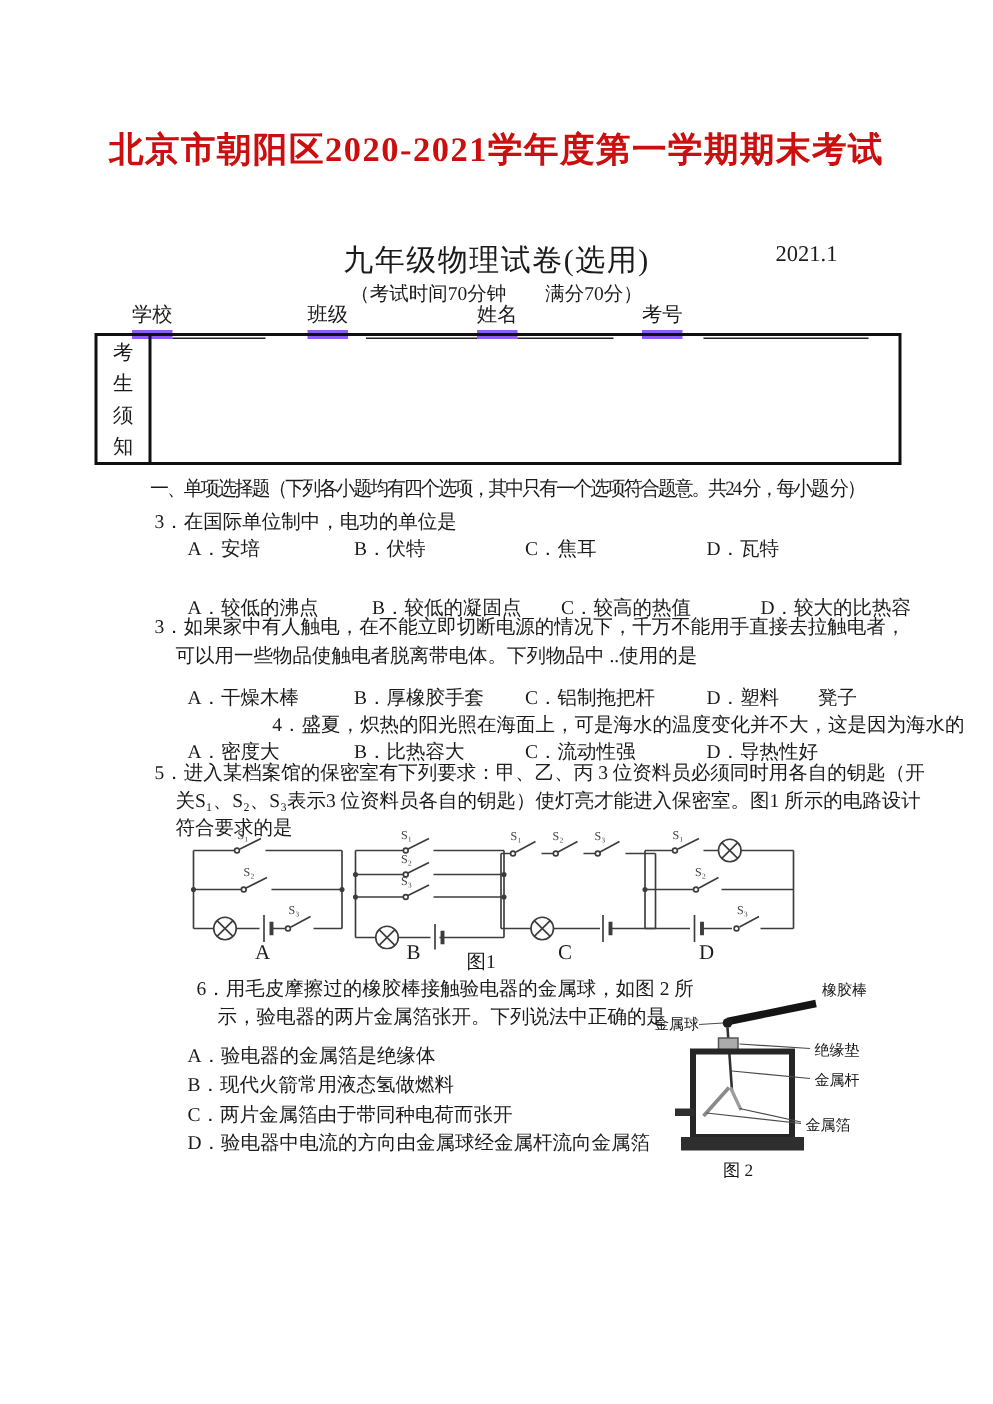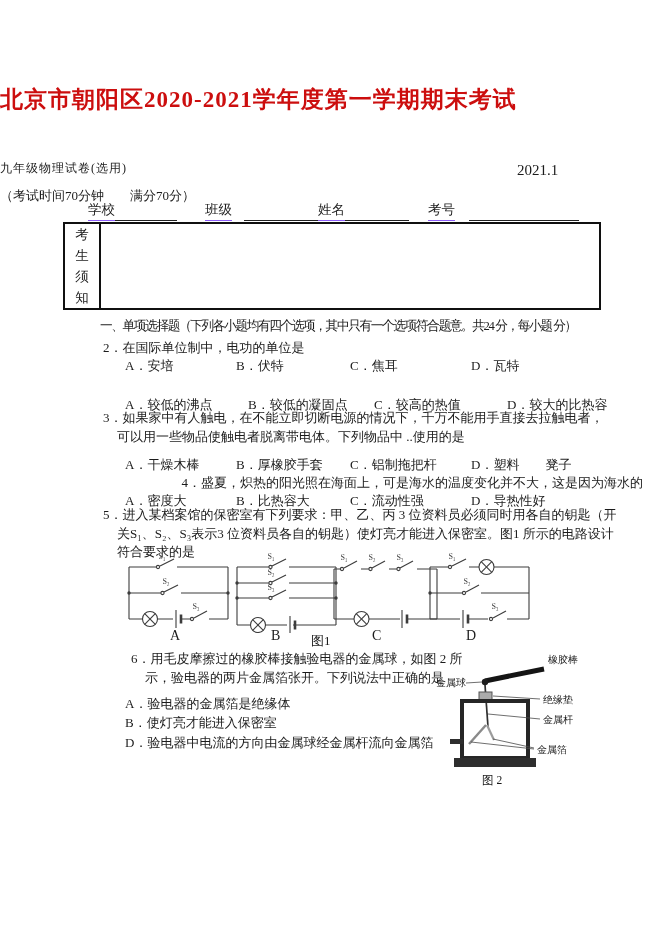--- a/index.html
+++ b/index.html
@@ -1,28 +1,28 @@
 <!DOCTYPE html>
 <html><head>
 <meta charset="utf-8">
 <style>
   html,body{margin:0;padding:0;background:#ffffff;}
   .page{position:relative;width:662px;height:936px;background:#ffffff;overflow:hidden;
         font-family:"Liberation Serif","DejaVu Serif",serif;color:#1b1b1b;}
   .abs{position:absolute;}
-  .center{left:0;right:0;text-align:left;}
+  .center{left:0;right:0;text-align:center;}
   .title{color:#cc0e0e;font-weight:bold;letter-spacing:1px;}
   .t1{top:84px;font-size:23px;}
   .t2{top:119px;font-size:21px;letter-spacing:3px;}
-  .paper-name{top:160px;font-size:12px;letter-spacing:1px;}
+  .paper-name{top:160px;font-size:20px;letter-spacing:1px;}
   .exam-date{top:162px;left:517px;font-size:15px;}
   .meta{top:187px;font-size:13px;}
   .fields{top:201px;left:88px;width:520px;height:18px;font-size:13.5px;}
   .field{position:absolute;top:0;white-space:nowrap;}
-  .f-label{display:inline-block;border-bottom:1px solid #8b5cf6;padding-bottom:1px;}
+  .f-label{display:inline-block;border-bottom:6px solid #8b5cf6;padding-bottom:1px;}
   .f-gap{display:inline-block;}
   .f-blank{display:inline-block;border-bottom:1px solid #222;height:14px;vertical-align:bottom;}
   .notice{top:222px;left:63px;width:534px;height:84px;border:2px solid #101010;display:flex;}
   .notice-side{width:34px;border-right:2px solid #101010;display:flex;flex-direction:column;
                align-items:center;justify-content:center;gap:3px;font-size:13.5px;}
   .notice-items{flex:1;padding:5px 6px 0 10px;font-size:13px;line-height:19.6px;}
   .sec-head{top:317px;left:100px;width:540px;font-size:13.5px;white-space:nowrap;
             letter-spacing:-1.5px;transform:scaleX(0.94);transform-origin:left center;}
   .q{font-size:13px;line-height:18.5px;}
   .q-hang{padding-left:14px;text-indent:-14px;}
@@ -54,21 +54,21 @@
     <div class="notice-side">
       <span>考</span>
       <span>生</span>
       <span>须</span>
       <span>知</span>
     </div>
   </div>
 
   <div class="abs sec-head">一、单项选择题（下列各小题均有四个选项，其中只有一个选项符合题意。共24 分，每小题 分）</div>
 
-  <div class="abs q" style="top:339px;left:103px;width:540px;">2．在国际单位制中，电功的单位是</div>
+  <div class="abs q" style="top:339px;left:103px;width:540px;">3．在国际单位制中，电功的单位是</div>
   <div class="abs opts4" style="top:357px;">
     <span>A．安培</span>
     <span>B．伏特</span>
     <span>C．焦耳</span>
     <span>D．瓦特</span>
   </div>
 
   <div class="abs opts4" style="top:396px;gap:12px;">
     <span>A．较低的沸点</span>
     <span>B．较低的凝固点</span>
@@ -217,21 +217,22 @@
     <span style="left:170px;">A</span>
     <span style="left:271px;">B</span>
     <span style="left:372px;">C</span>
     <span style="left:466px;">D</span>
   </div>
   <div class="abs figcap" style="top:632px;left:311px;">图1</div>
 
   <div class="abs q q-hang" style="top:650px;left:103px;width:340px;margin-left:28px;">6．用毛皮摩擦过的橡胶棒接触验电器的金属球，如图 2 所示，验电器的两片金属箔张开。下列说法中正确的是</div>
   <div class="abs optlist" style="top:694px;">
     <div>A．验电器的金属箔是绝缘体</div>
-    <div>B．使灯亮才能进入保密室</div>
+    <div>B．现代火箭常用液态氢做燃料</div>
+    <div>C．两片金属箔由于带同种电荷而张开</div>
     <div>D．验电器中电流的方向由金属球经金属杆流向金属箔</div>
   </div>
 
   <svg class="abs" style="top:642px;left:430px;" width="180" height="148" viewBox="0 0 180 148">
     <g>
       <line x1="55" y1="39" x2="114" y2="27" stroke="#151515" stroke-width="5"></line>
       <circle cx="55" cy="40" r="3.2" fill="#1d1d1d"></circle>
       <line x1="55" y1="43" x2="58" y2="85" stroke="#2f2f2f" stroke-width="1.7"></line>
       <rect x="49" y="50" width="13" height="9" fill="#ababab" stroke="#555" stroke-width="1"></rect>
       <rect x="32" y="59" width="66" height="57" fill="none" stroke="#262626" stroke-width="4"></rect>

